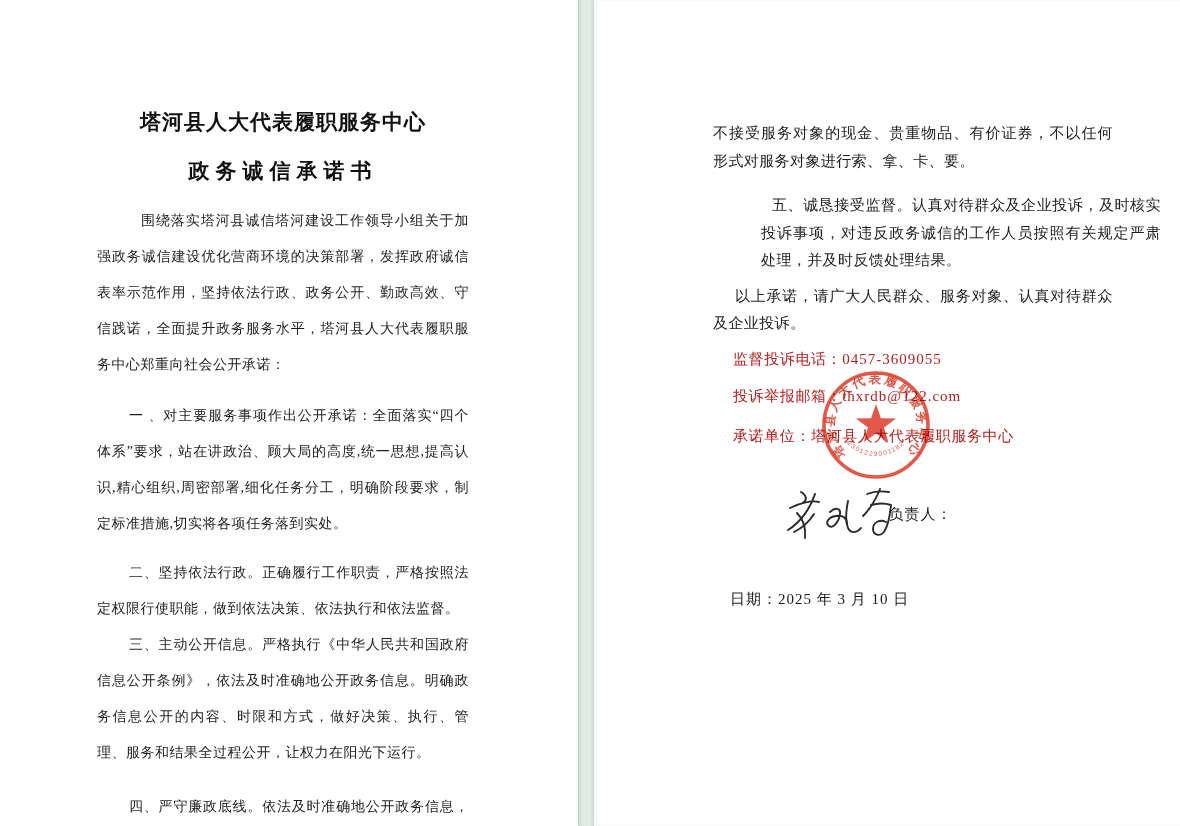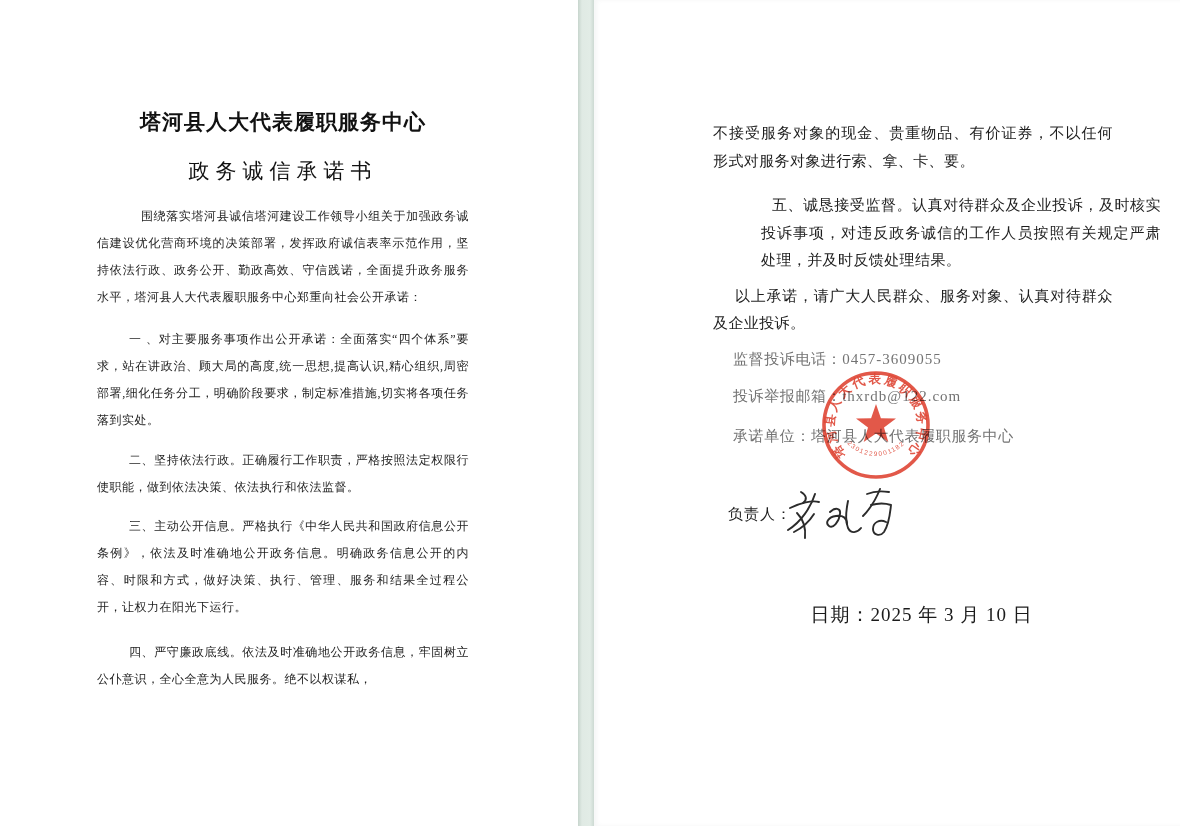--- a/index.html
+++ b/index.html
@@ -23,59 +23,59 @@
   }
   .inner1 { padding: 106px 0 0 97px; width: 469px; }
   .inner2 { padding: 120px 0 0 119px; width: 519px; position: relative; }
 
   .doc-title {
     width: 372px; text-align: center; font-weight: bold;
     font-size: 21px; line-height: 32px; letter-spacing: 1px;
     color: #111;
   }
   .doc-subtitle {
-    width: 372px; text-align: center; font-weight: normal;
+    width: 372px; text-align: center; font-weight: bold;
     font-size: 21px; line-height: 30px; letter-spacing: 6px;
     margin-top: 18px; color: #111;
   }
   .body-p {
-    width: 372px; margin: 0; font-size: 12px; line-height: 27px;
+    width: 372px; margin: 0; font-size: 14px; line-height: 36px;
     letter-spacing: 0.5px; text-align: justify; text-justify: inter-character;
     color: #1e1e1e;
   }
   .page1 .body-p.p-intro { margin-top: 17px; text-indent: 44px; }
   .page1 .body-p.p-item  { text-indent: 32px; }
   .p-one   { margin-top: 15px; }
   .p-two   { margin-top: 13px; font-family: Liberation Serif, serif; }
-  .p-three { margin-top: 12px; }
+  .p-three { }
   .p-four  { margin-top: 18px; }
 
   .page2 .body-p { width: 400px; font-size: 15px; line-height: 27.5px; letter-spacing: 0.4px; }
   .p-cont    { margin-top: 0; }
   .p-five    { margin-top: 17px; text-indent: 11px; margin-left: 48px; }
   .p-closing { margin-top: 8px; text-indent: 22px; }
 
   .info-line {
     width: 400px; margin: 0; font-size: 15px; line-height: 27px;
-    letter-spacing: 0.6px; padding-left: 20px; color: #737373;
+    letter-spacing: 0.6px; padding-left: 20px; color: #b91c1c;
   }
   .info-line .latin { letter-spacing: 1px; }
   .l-phone  { margin-top: 8px; }
   .l-email  { margin-top: 10px; }
   .l-unit   { margin-top: 13px; }
   .l-credit { margin-top: 13px; }
 
   .person-line {
     position: relative; margin: 51px 0 0 0; padding-left: 15px;
-    height: 60px; font-size: 15px; line-height: 27px; letter-spacing: 1px;
+    height: 60px; font-size: 15px; line-height: 27px; letter-spacing: 1px; text-align: center;
   }
   .person-line .sig {
     position: absolute; left: 72px; top: -18px;
   }
-  .date-line { margin-top: 40px; padding-left: 17px; font-size: 19px; letter-spacing: 1px; line-height: 27px; text-align: center; }
+  .date-line { margin-top: 25px; padding-left: 17px; font-size: 15px; letter-spacing: 1px; line-height: 27px; }
 
   .stamp {
     position: absolute; left: 225px; top: 368px; width: 114px; height: 114px;
     mix-blend-mode: multiply; opacity: 0.92;
   }
 </style>
 </head>
 <body>
 
 <div class="page page1">

